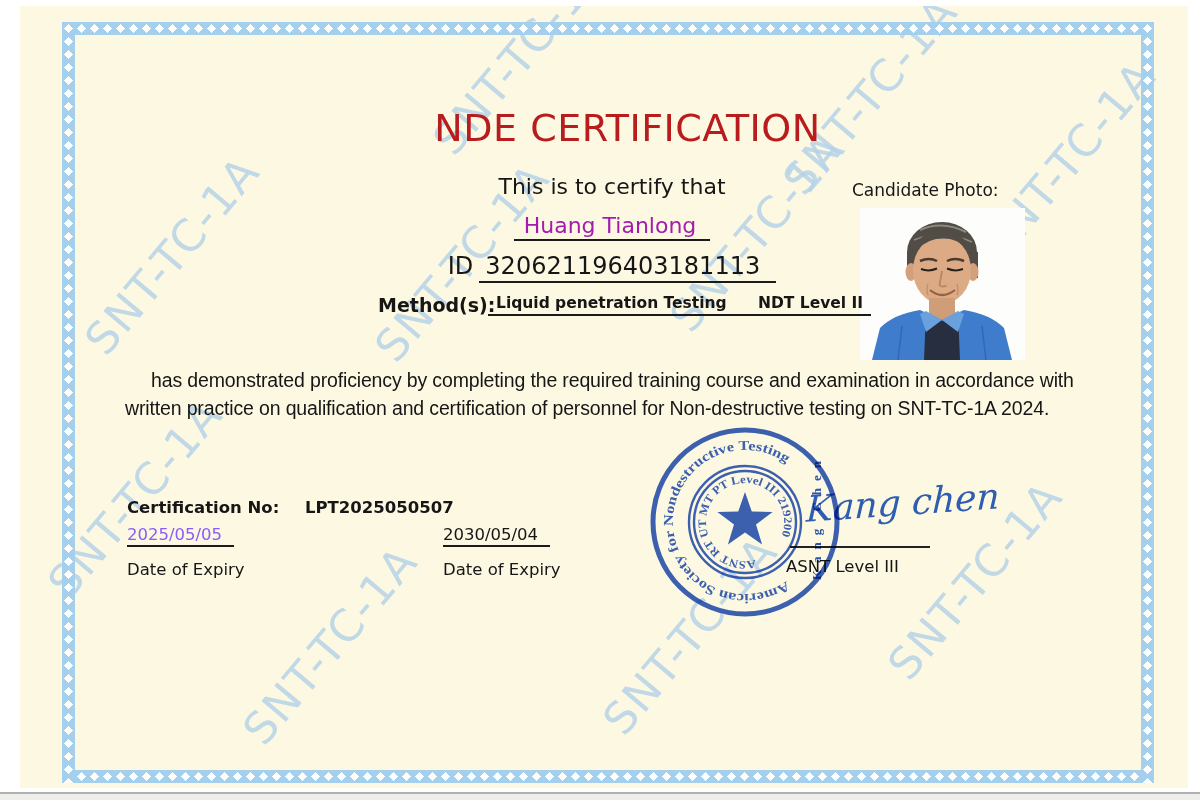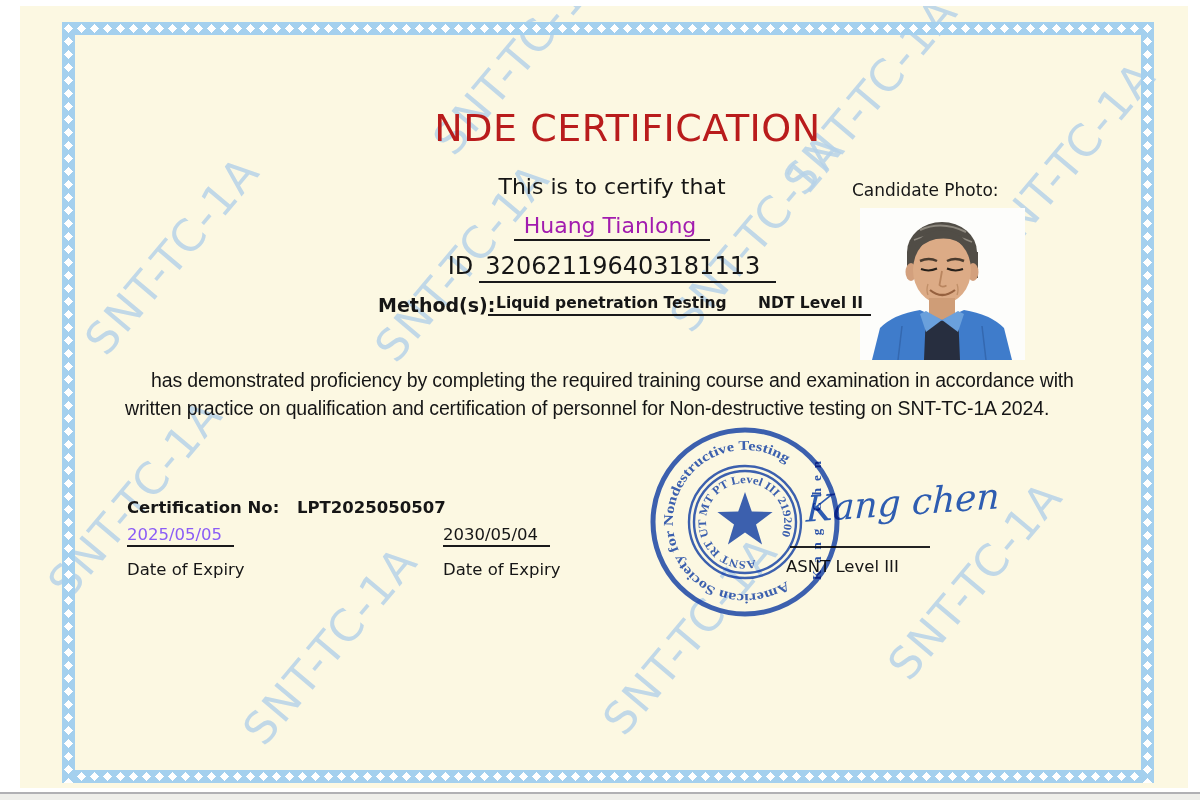--- a/index.html
+++ b/index.html
@@ -35,21 +35,21 @@
   .name-row .ul{padding:0 14px 1px 10px;}
   .id-row{left:312px;top:252px;width:600px;font-size:24px;color:#161616;}
   .id-row .ul{padding:0 16px 1px 6px;margin-left:6px;}
   .ul{border-bottom:2px solid #1a1a1a;display:inline-block;}
   .method-label{left:378px;top:294px;font-size:19px;font-weight:bold;color:#161616;}
   .method-val1{left:488px;top:294px;font-size:15.5px;font-weight:bold;color:#161616;padding:0 44px 2px 8px;}
   .method-val2{left:756px;top:294px;font-size:15.5px;font-weight:bold;color:#161616;padding:0 8px 2px 2px;}
   .body-par{left:125px;top:367px;width:975px;font-family:"Liberation Sans",sans-serif;font-size:19.5px;
             line-height:27.5px;color:#161616;text-indent:26px;letter-spacing:-0.15px;}
   .certno{left:127px;top:498px;font-size:16.5px;font-weight:bold;color:#161616;}
-  .certno .val{margin-left:12px;}
+  .certno .val{margin-left:20px;}
   .date-issue{left:127px;top:525px;font-size:16.5px;color:#8b5cf6;}
   .date-expiry{left:443px;top:525px;font-size:16.5px;color:#161616;}
   .date-issue .ul,.date-expiry .ul{padding:0 12px 1px 0;}
   .label-issue{left:127px;top:560px;font-size:16.5px;color:#161616;}
   .label-expiry{left:443px;top:560px;font-size:16.5px;color:#161616;}
   .sig-line{left:790px;top:546px;width:140px;height:0;border-top:2px solid #222;}
   .signer-title{left:786px;top:557px;font-size:16.5px;color:#161616;}
 
   .photo{left:860px;top:208px;width:165px;height:152px;}
 

